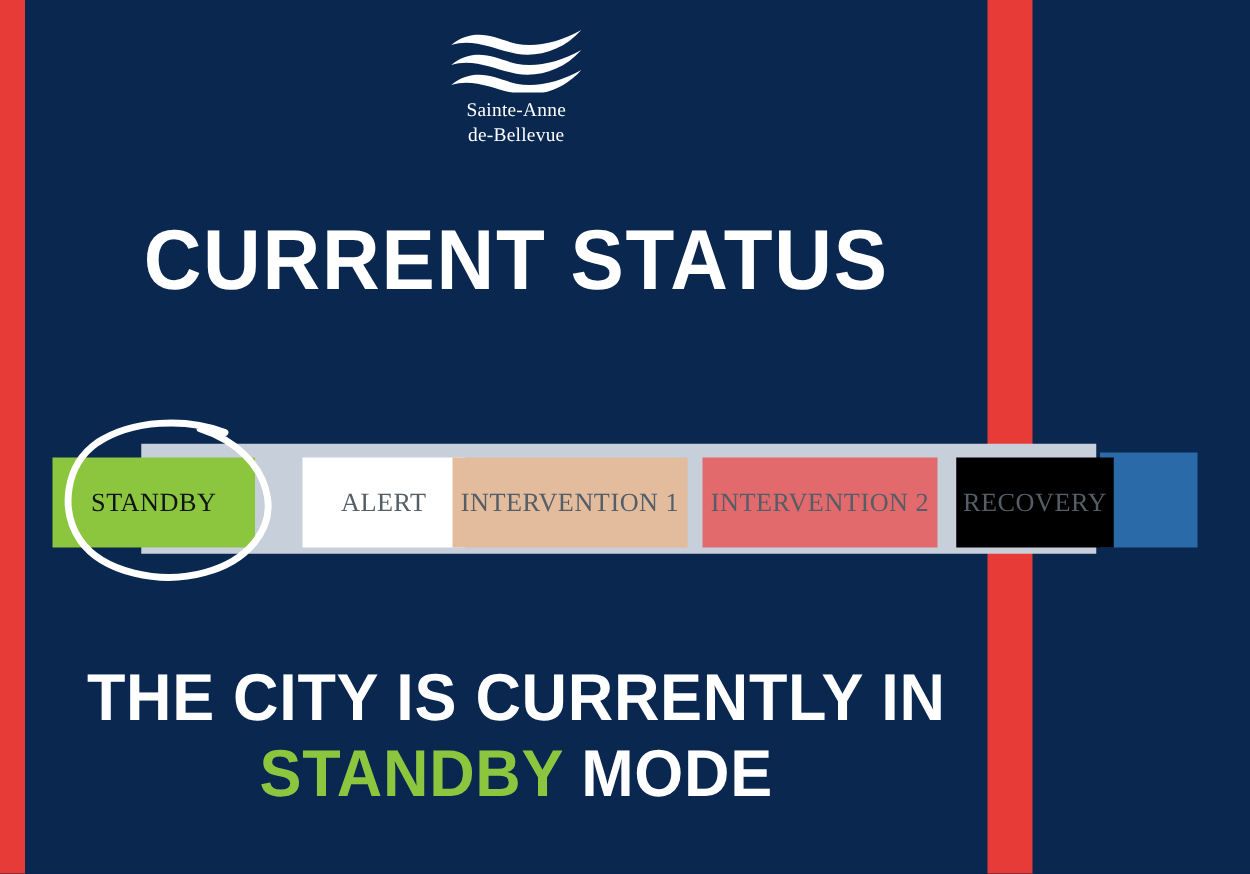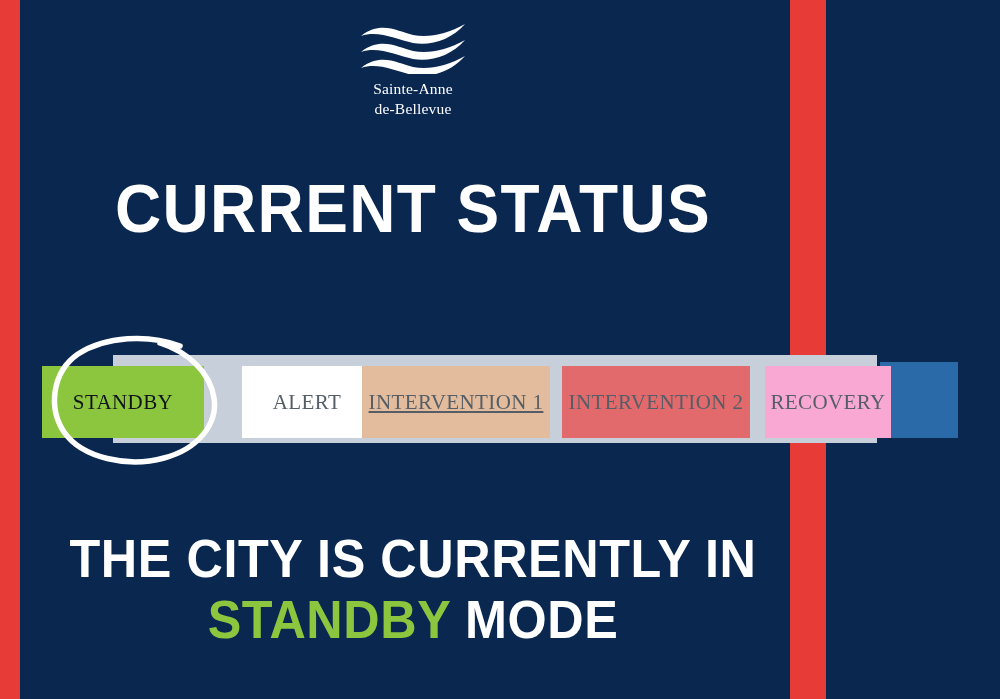--- a/index.html
+++ b/index.html
@@ -73,23 +73,23 @@
     color:#555e66;
     white-space:nowrap;
   }
   .level.standby {
     left:42px; width:162px; top:366px; height:72px;
     background:#8cc63e;
     color:#101418;
     z-index:3;
   }
   .level.alert       { left:205px; width:130px; background:#ffffff;margin-left:37px; }
-  .level.interv1     { left:362px; width:188px; background:#e2bc9c;text-decoration:underline; }
+  .level.interv1     { left:362px; width:188px; background:#e2bc9c; }
   .level.interv2     { left:562px; width:188px; background:#e26a6c;text-align:right; }
-  .level.recovery    { left:765px; width:126px; background:#f9a8d4; }
+  .level.recovery    { left:765px; width:126px; background:#000000; }
 
   .level.alert, .level.interv1, .level.interv2, .level.recovery {
     position:absolute; top:366px; height:72px; z-index:2;
   }
 
   
   #highlight-circle {
     position:absolute;
     left:48px; top:330px;
     width:176px; height:142px;

